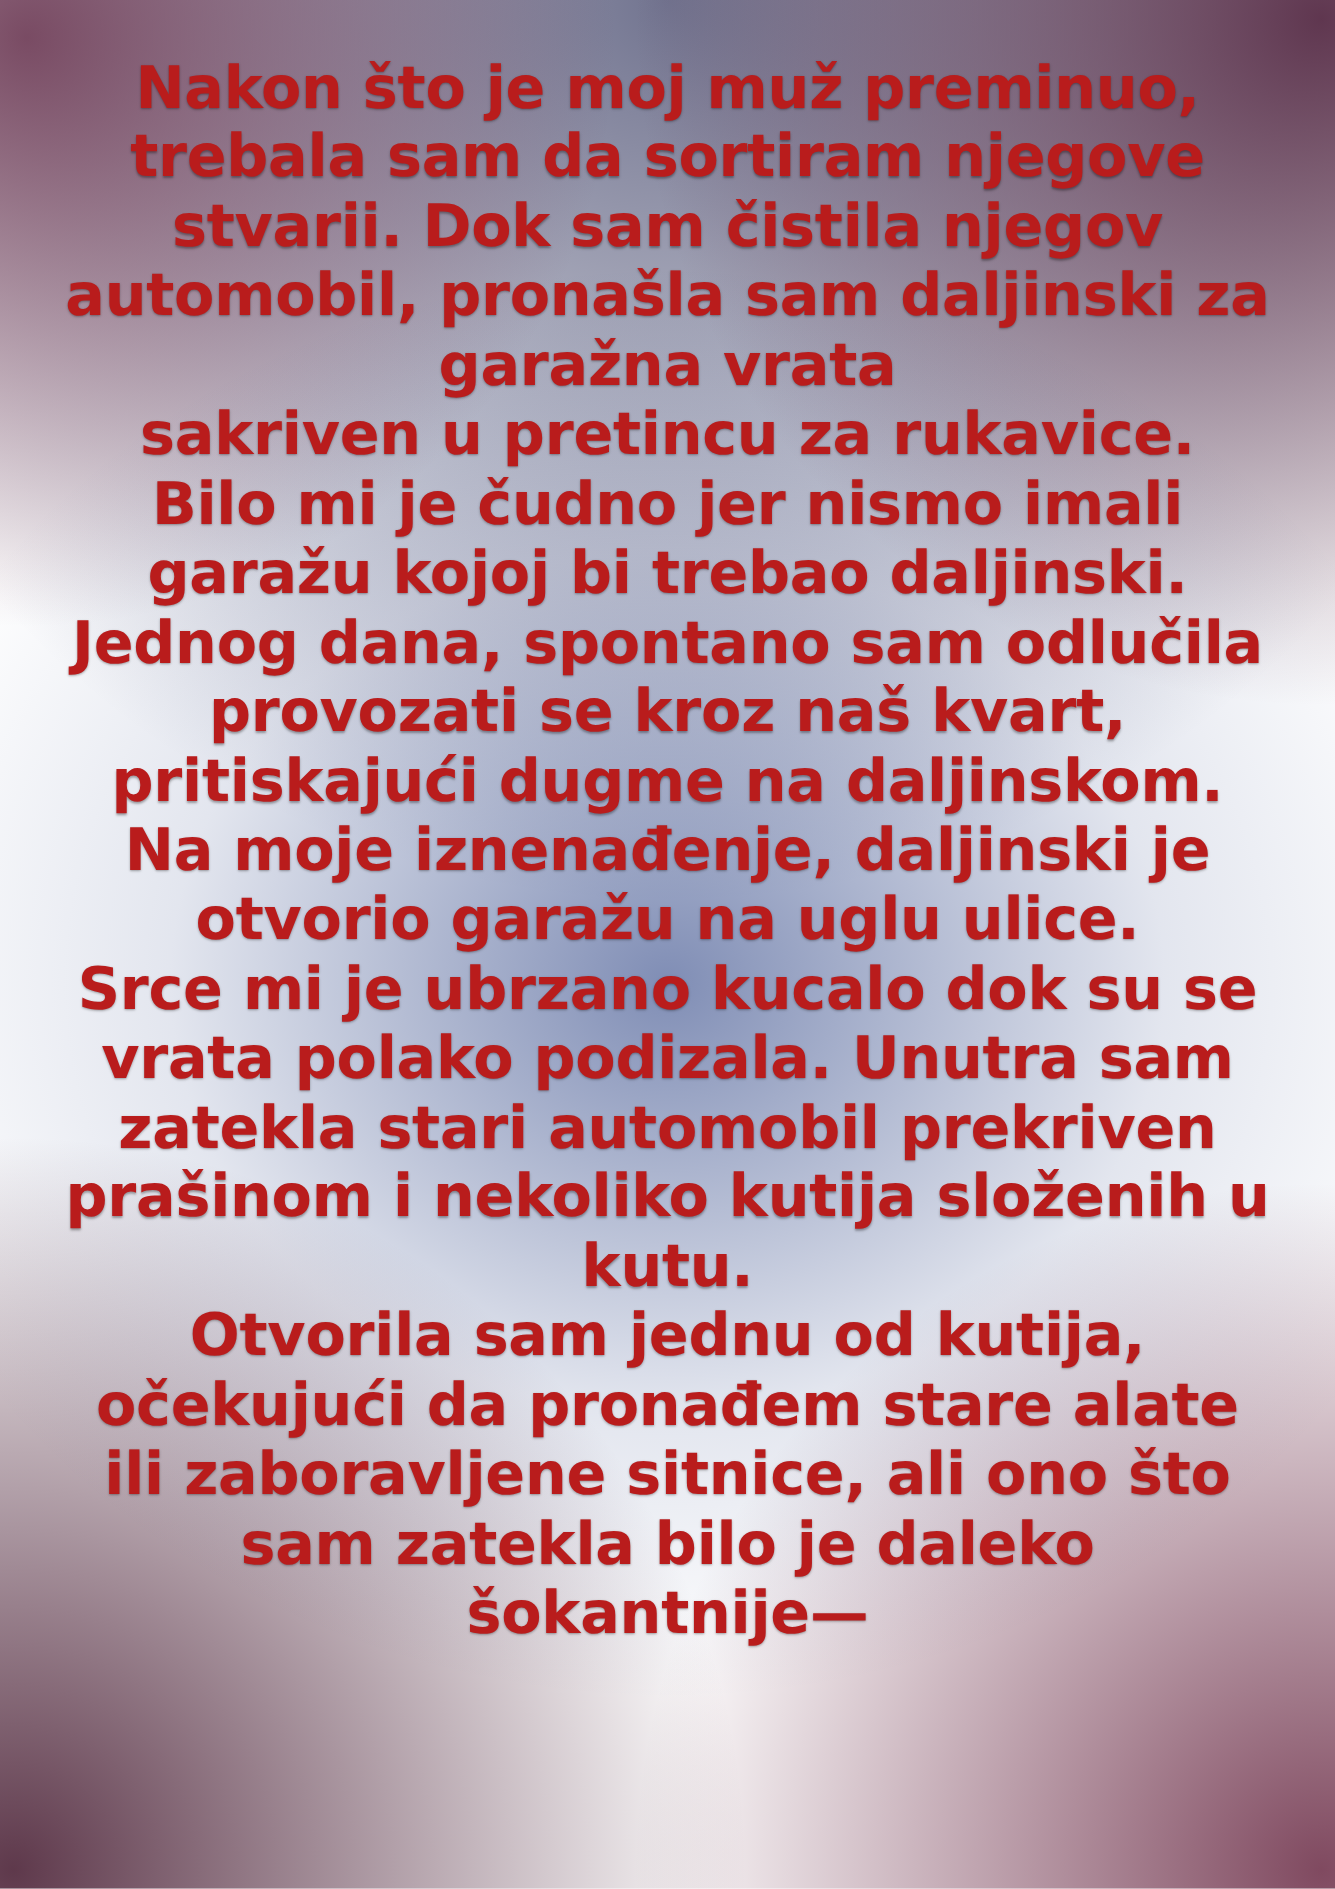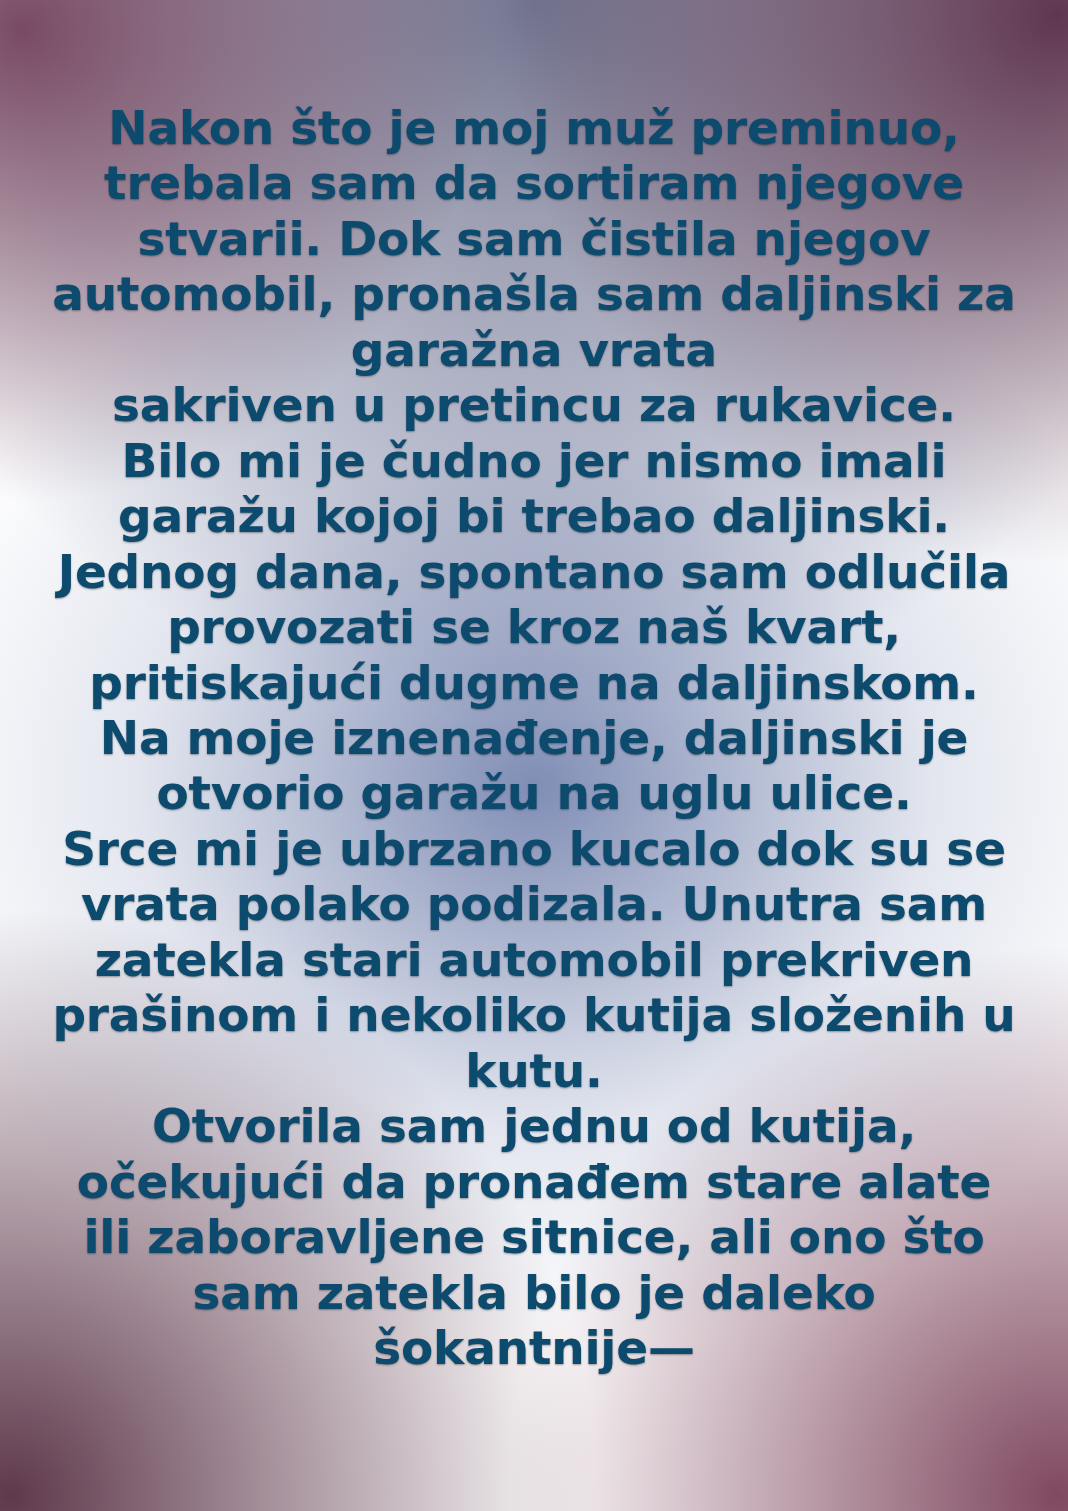--- a/index.html
+++ b/index.html
@@ -49,24 +49,24 @@
   #poster::after {
     content: "";
     position: absolute;
     inset: 0;
     background: radial-gradient(ellipse 62% 38% at 50% 52%, rgba(23,48,120,0.55) 0%, rgba(23,48,120,0.12) 60%, rgba(0,0,0,0) 100%);
     pointer-events: none;
   }
   #story {
     position: relative;
     z-index: 2;
-    padding: 100px 48px 40px 48px;
+    padding: 43px 48px 40px 48px;
     box-sizing: border-box;
     text-align: center;
-    color: #0c4a6e;
+    color: #b91c1c;
     font-size: 47px;
     line-height: 1.18;
     font-weight: 700;
     letter-spacing: -0.2px;
     white-space: pre-wrap;
     text-shadow: 0 1px 2px rgba(0,0,0,0.35);
   }
 </style>
 </head>
 <body>

